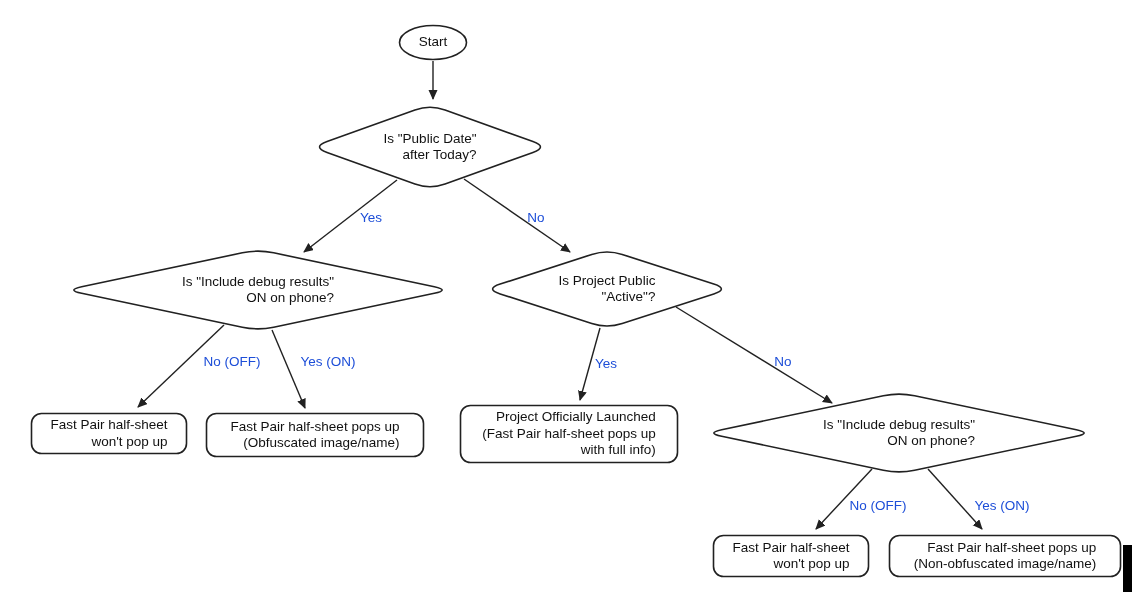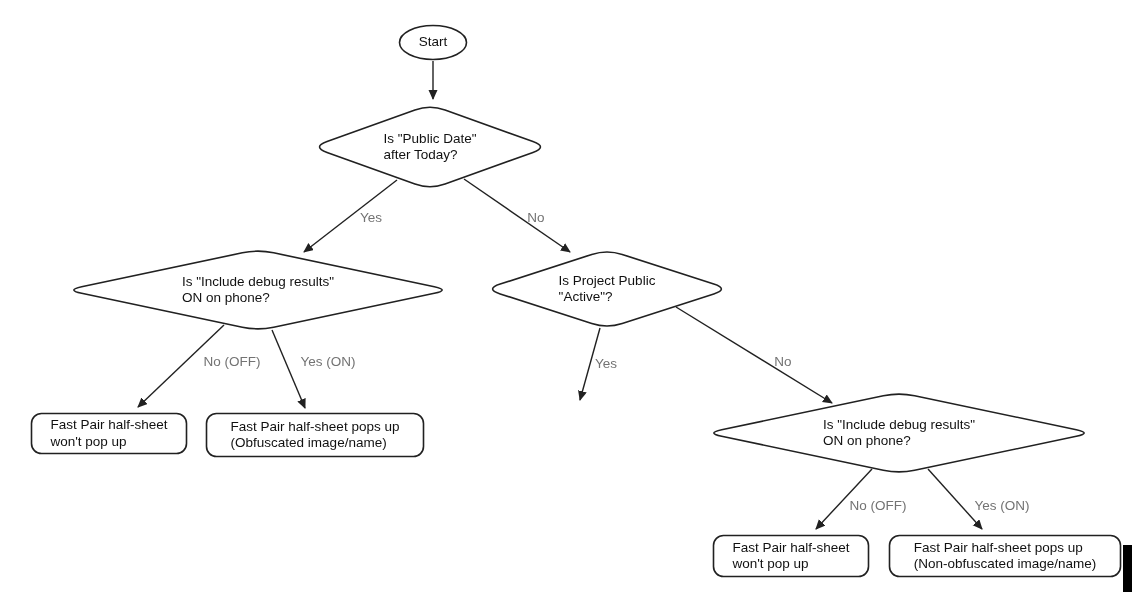--- a/index.html
+++ b/index.html
@@ -13,33 +13,33 @@
     color: #111111;
   }
   .node { position: absolute; }
   .node svg { position: absolute; left: 0; top: 0; overflow: visible; }
   .node-label {
     position: absolute;
     inset: 0;
     display: flex;
     align-items: center;
     justify-content: center;
-    text-align: left;
+    text-align: right;
     white-space: pre-line;
     font-size: 13.5px;
     line-height: 16.5px;
     color: #111111;
   }
   .edge-label {
     position: absolute;
     transform: translate(-50%, -50%);
     font-size: 13.5px;
     line-height: 16px;
     white-space: nowrap;
-    color: #737373;
+    color: #1d4ed8;
   }
   #edges-layer { position: absolute; left: 0; top: 0; pointer-events: none; }
   #caret { position: absolute; }
 </style>
 </head>
 <body>
 
 <div id="stage">
   <div id="caret" style="left: 1123px; top: 545px; width: 9px; height: 47px; background: rgb(0, 0, 0);"></div>
 <svg id="edges-layer" width="1133" height="598">
@@ -107,20 +107,28 @@
       <div class="node-label">Fast Pair half-sheet
 won't pop up</div>
     </div>
     <div class="node" style="left: 205px; top: 412px; width: 220px; height: 46px;">
       <svg width="220" height="46" viewBox="0 0 220 46">
         <rect x="1.5" y="1.5" width="217" height="43" rx="10" ry="10" fill="#ffffff" stroke="#212121" stroke-width="1.6"></rect>
       </svg>
       <div class="node-label">Fast Pair half-sheet pops up
 (Obfuscated image/name)</div>
     </div>
+    <div class="node" style="left: 459px; top: 404px; width: 220px; height: 60px;">
+      <svg width="220" height="60" viewBox="0 0 220 60">
+        <rect x="1.5" y="1.5" width="217" height="57" rx="10" ry="10" fill="#ffffff" stroke="#212121" stroke-width="1.6"></rect>
+      </svg>
+      <div class="node-label">Project Officially Launched
+(Fast Pair half-sheet pops up
+with full info)</div>
+    </div>
     <div class="node" style="left: 712px; top: 534px; width: 158px; height: 44px;">
       <svg width="158" height="44" viewBox="0 0 158 44">
         <rect x="1.5" y="1.5" width="155" height="41" rx="10" ry="10" fill="#ffffff" stroke="#212121" stroke-width="1.6"></rect>
       </svg>
       <div class="node-label">Fast Pair half-sheet
 won't pop up</div>
     </div>
     <div class="node" style="left: 888px; top: 534px; width: 234px; height: 44px;">
       <svg width="234" height="44" viewBox="0 0 234 44">
         <rect x="1.5" y="1.5" width="231" height="41" rx="10" ry="10" fill="#ffffff" stroke="#212121" stroke-width="1.6"></rect>

